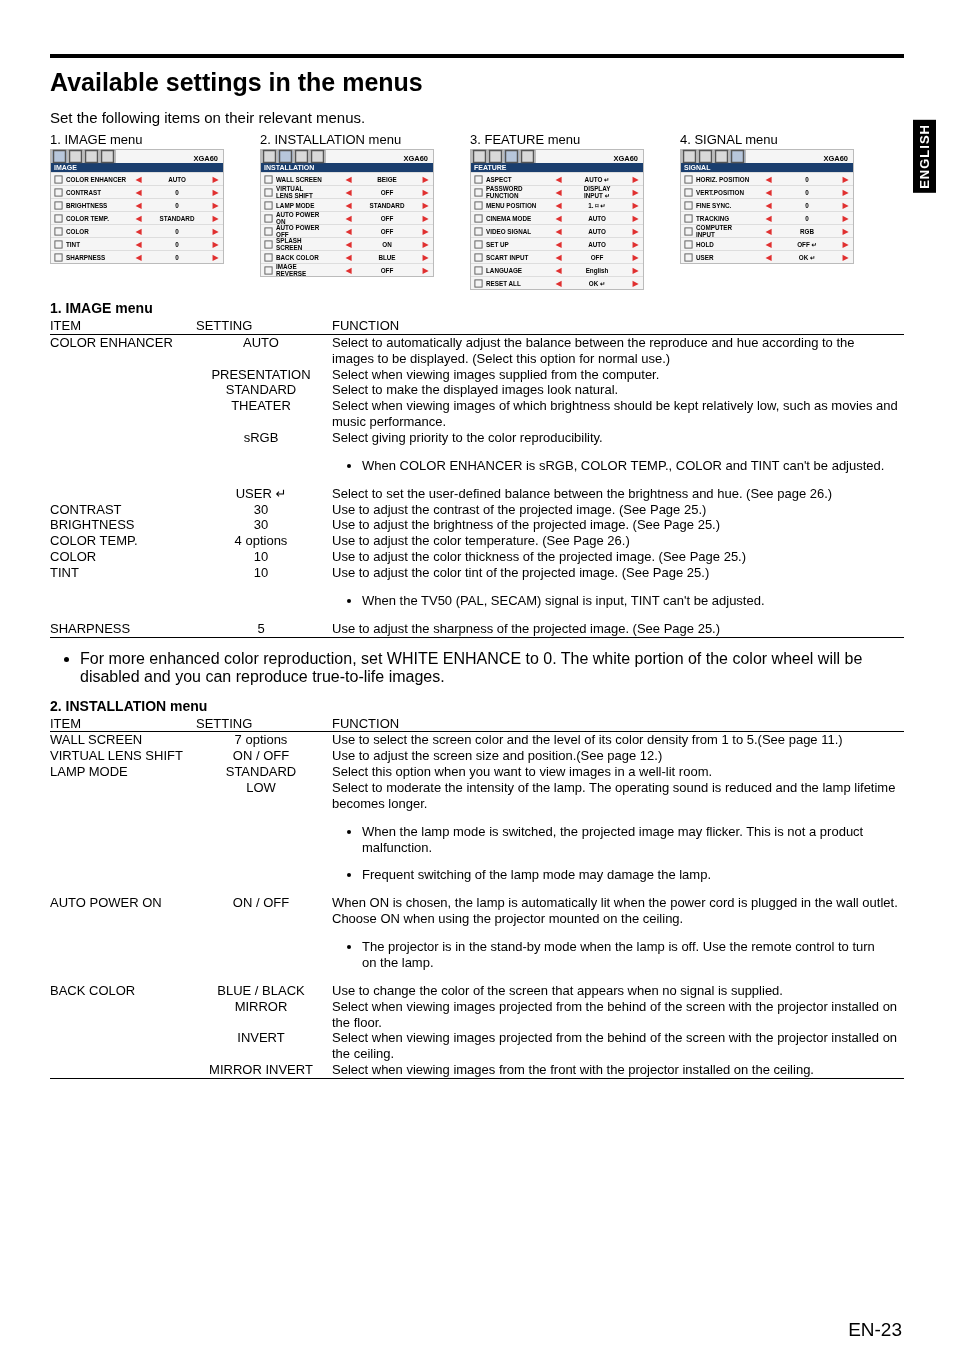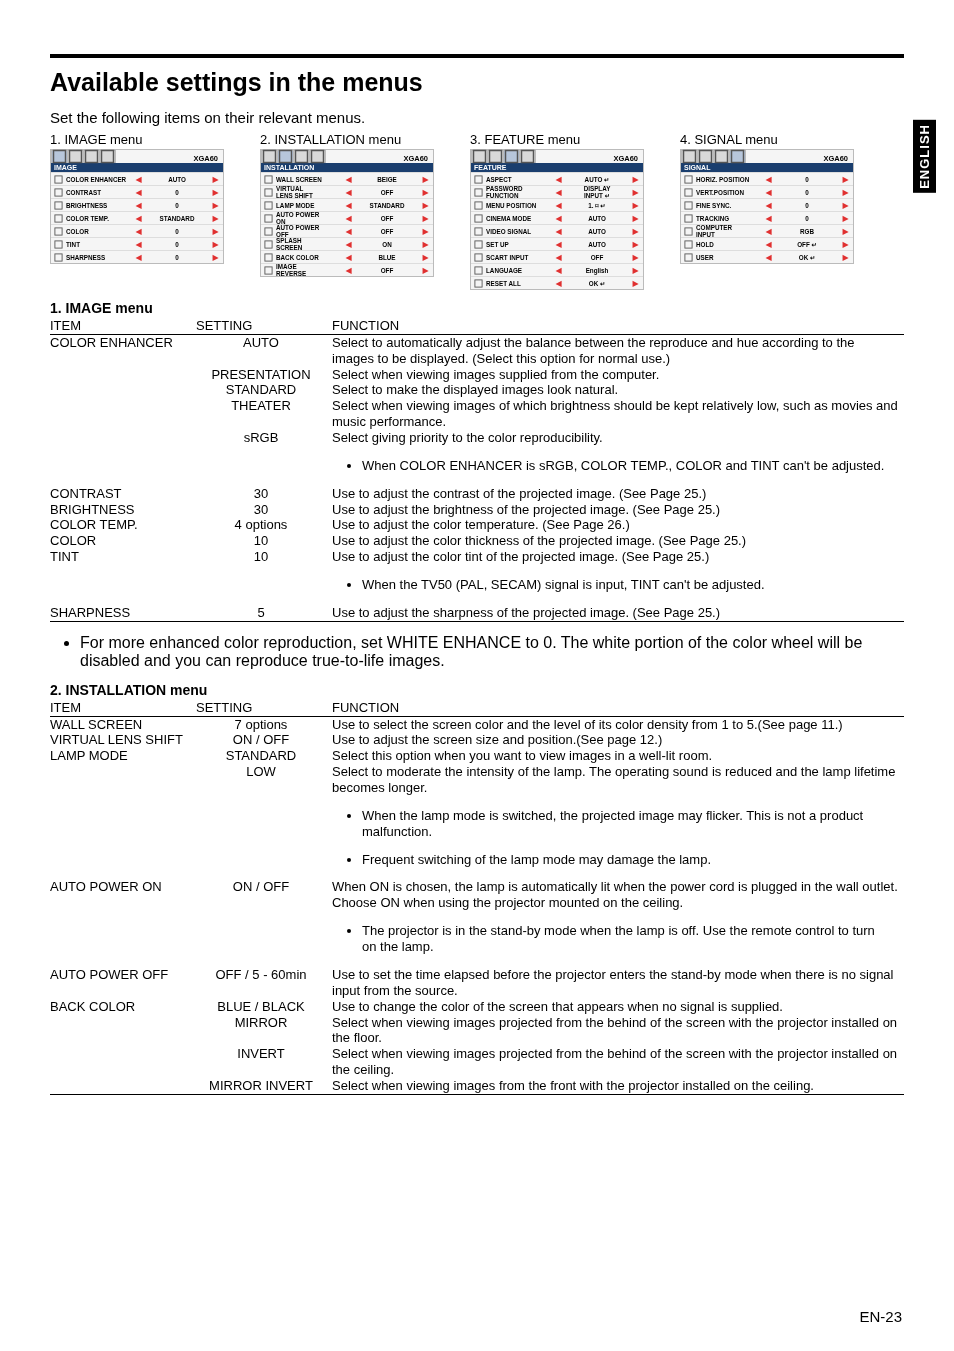--- a/index.html
+++ b/index.html
@@ -30,21 +30,21 @@
   table.spec{border-collapse:collapse;font-size:13px;width:100%}
   table.spec td{vertical-align:top;padding:0 6px 0 0;line-height:1.22}
   .colh{font-size:13px;border-bottom:1px solid #000}
   .colh td{padding-bottom:1px}
   .sep td{border-top:1px solid #000;height:0;padding:0}
   .item{width:140px}
   .setting{width:130px;text-align:center}
   .fn{width:auto}
   ul.b{margin:2px 0 2px 18px;padding:0}
   ul.b li{margin:12px}
-  .pg{position:absolute;right:52px;bottom:26px;font-size:15px}
+  .pg{position:absolute;right:52px;bottom:10px;font-size:19px}
 </style>
 </head>
 <body>
 <div class="page">
 
 <div class="side-tab">ENGLISH</div>
 
 <hr class="rule">
 <h1>Available settings in the menus</h1>
 <div class="sub">Set the following items on their relevant menus.</div>
@@ -552,20 +552,25 @@
           <td class="fn">Select when viewing images of which brightness should be kept relatively low, such as movies and music performance.</td>
         </tr>
         <tr>
           <td class="item"></td>
           <td class="setting">sRGB</td>
           <td class="fn">Select giving priority to the color reproducibility.<ul class="b">
               <li>When COLOR ENHANCER is sRGB, COLOR TEMP., COLOR and TINT can't be adjusted.</li>
             </ul></td>
         </tr>
         <tr>
+          <td class="item"></td>
+          <td class="setting">USER ↵</td>
+          <td class="fn">Select to set the user-defined balance between the brightness and hue. (See page 26.)</td>
+        </tr>
+        <tr>
           <td class="item">CONTRAST</td>
           <td class="setting">30</td>
           <td class="fn">Use to adjust the contrast of the projected image. (See Page 25.)</td>
         </tr>
         <tr>
           <td class="item">BRIGHTNESS</td>
           <td class="setting">30</td>
           <td class="fn">Use to adjust the brightness of the projected image. (See Page 25.)</td>
         </tr>
         <tr>
@@ -635,25 +640,20 @@
             </ul></td>
         </tr>
         <tr>
           <td class="item">AUTO POWER ON</td>
           <td class="setting">ON / OFF</td>
           <td class="fn">When ON is chosen, the lamp is automatically lit when the power cord is plugged in the wall outlet. Choose ON when using the projector mounted on the ceiling.<ul class="b">
               <li>The projector is in the stand-by mode when the lamp is off.  Use the remote control to turn on the lamp.</li>
             </ul></td>
         </tr>
         <tr>
-          <td class="item">AUTO POWER OFF</td>
-          <td class="setting">OFF / 5 - 60min</td>
-          <td class="fn">Use to set the time elapsed before the projector enters the stand-by mode when there is no signal input from the source.</td>
-        </tr>
-        <tr>
           <td class="item">BACK COLOR</td>
           <td class="setting">BLUE / BLACK</td>
           <td class="fn">Use to change the color of the screen that appears when no signal is supplied.</td>
         </tr>
         <tr>
           <td class="item"></td>
           <td class="setting">MIRROR</td>
           <td class="fn">Select when viewing images projected from the behind of the screen with the projector installed on the floor.</td>
         </tr>
         <tr>

